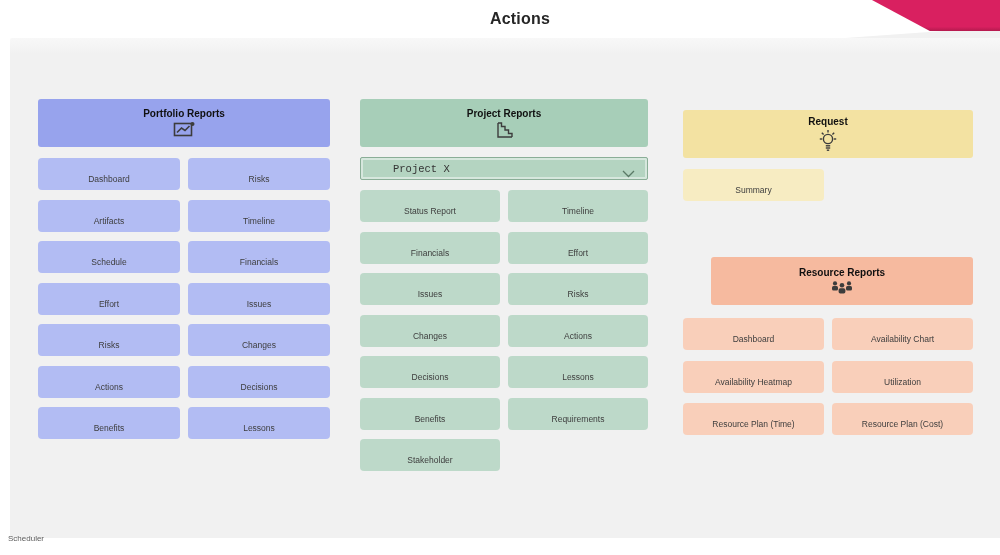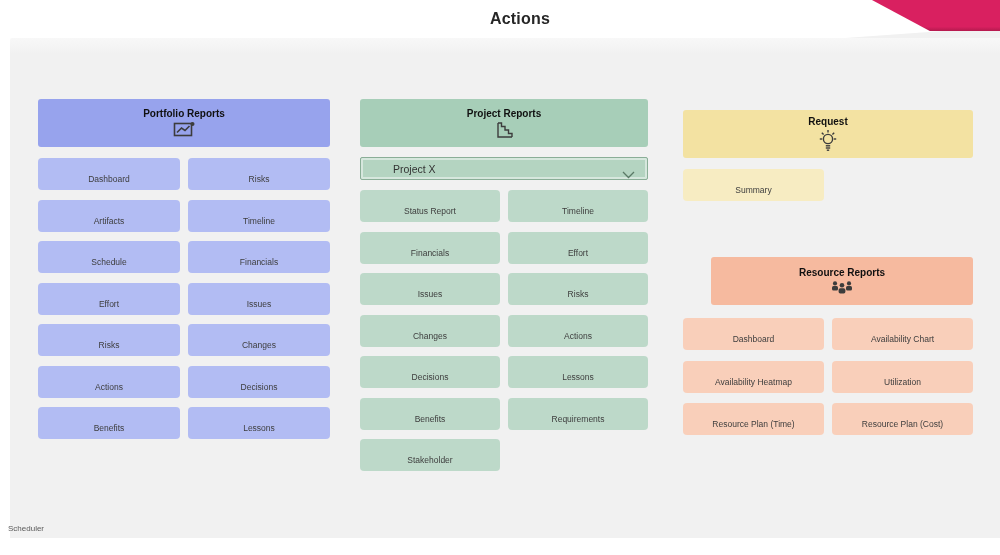--- a/index.html
+++ b/index.html
@@ -20,21 +20,21 @@
   .panel {
     position:absolute; left:10px; top:38px; width:990px; height:500px;
     background:linear-gradient(180deg,#f8f8f8 0,var(--panel_bg,#f1f1f1) 16px);
     border-top-left-radius:2px;
   }
   .corner-fix {
     position:absolute; left:845px; top:31px; width:155px; height:7px;
     background:var(--panel_bg,#f1f1f1);
     clip-path:polygon(0 100%, 63% 0, 100% 0, 100% 100%);
   }
-  .footer-label { position:absolute; left:8px; bottom:22px; font-size:8px; color:#595959; }
+  .footer-label { position:absolute; left:8px; bottom:12px; font-size:8px; color:#595959; }
 
   .section { position:absolute; }
   #sec-portfolio { left:38px;  top:99px;  width:292px; }
   #sec-project   { left:360px; top:99px;  width:288px; }
   #sec-request   { left:683px; top:110px;  width:290px; }
   #sec-resource  { left:683px; top:257px; width:290px; }
 
   .card-head {
     height:48px; border-radius:3px; display:flex; flex-direction:column;
     align-items:center; justify-content:center; gap:2px;
@@ -56,21 +56,21 @@
   }
   .btn-blue   { background:var(--portfolio_button,#b2bcf3); }
   .btn-green  { background:var(--project_button,#bdd9c9); }
   .btn-yellow { background:var(--request_button,#f7ecc2); }
   .btn-orange { background:var(--resource_button,#f9cfba); }
 
   .dropdown {
     margin-top:10px; height:21px; background:#b4d4c1;
     border:1px solid #8aae97; border-radius:2px;
     box-shadow:inset 0 0 0 2px rgba(255,255,255,.45);
-    display:flex; align-items:center; position:relative; cursor:pointer;
+    display:flex; align-items:center; position:relative; cursor:pointer;font-family:Liberation Mono, monospace;
   }
   .dropdown-value { margin-left:32px; font-size:10.5px; color:#333; }
   .chevron { position:absolute; right:12px; top:7px; }
 </style>
 </head>
 <body>
 
 <div class="titlebar">
   <div class="page-title">Actions</div>
 </div>

